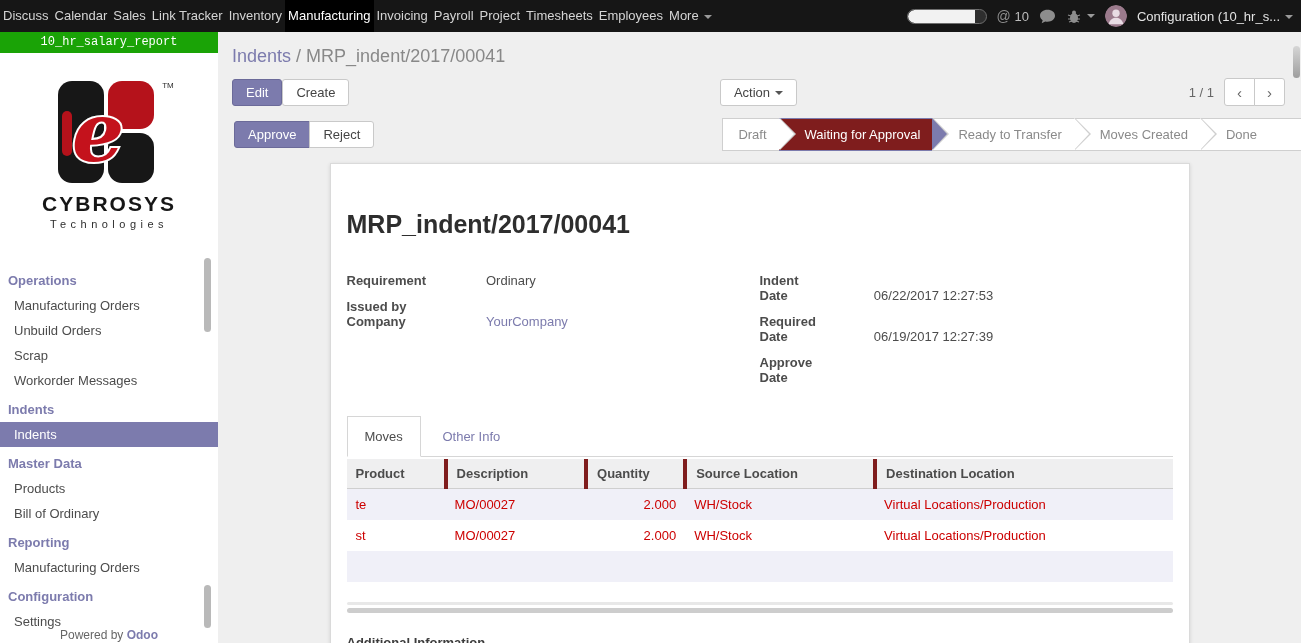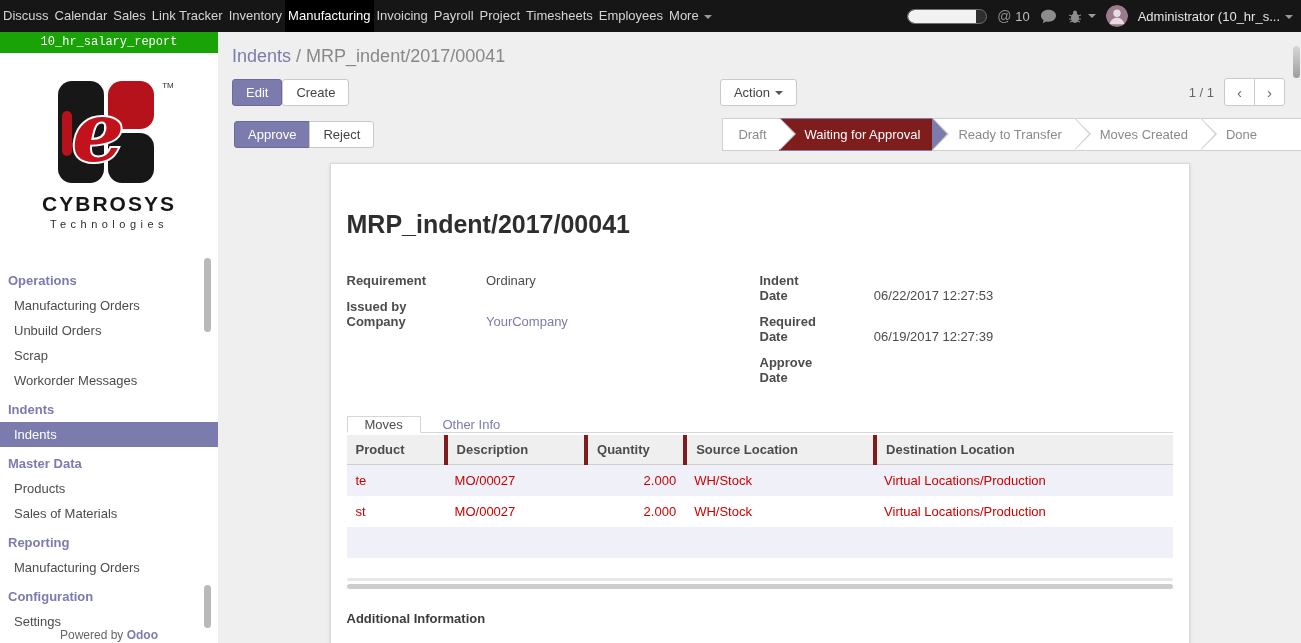--- a/index.html
+++ b/index.html
@@ -77,21 +77,21 @@
   .sheet { width:860px; margin:12px auto 0; background:#fff; border:1px solid #dadada; box-shadow:0 1px 4px rgba(0,0,0,.12); padding:24px 16px 18px; }
   .sheet-title { font-size:25px; font-weight:bold; color:#2e2e2e; margin:22px 0 34px; }
   .fields { display:flex; }
   .field-group { width:50%; border-collapse:collapse; align-self:flex-start; }
   .field-group th { text-align:left; font-weight:bold; color:#4c4c4c; vertical-align:top; padding:0 60px 11px 0; width:95px; font-size:13px; }
   .fg-right th { width:105px; padding-right:58px; }
   .field-group td { vertical-align:bottom; padding:0 0 11px; color:#4c4c4c; }
   .field-group td.link { color:#7c7bad; cursor:pointer; }
 
   .tabs { margin-top:20px; border-bottom:1px solid #d6d6d6; }
-  .tab { display:inline-block; padding:0 17px; color:#7c7bad; cursor:pointer; margin-bottom:-1px; border:1px solid transparent;text-align:center; }
+  .tab { display:inline-block; padding:12px 17px; color:#7c7bad; cursor:pointer; margin-bottom:-1px; border:1px solid transparent;text-align:center; }
   .tab.active { background:#fff; border-color:#d6d6d6; border-bottom-color:#fff; color:#4c4c4c; }
 
   .moves-table { width:100%; border-collapse:collapse; margin-top:2px; }
   .moves-table th { background:#efeff0; text-align:left; font-weight:bold; color:#4c4c4c; padding:7px 9px; border-bottom:1px solid #cfcfcf; }
   .moves-table th + th { border-left:4px solid #7f1d1d; }
   .moves-table th.c1 { width:12%; } .moves-table th.c2 { width:17%; }
   .moves-table th.c3 { width:12%; } .moves-table th.c4 { width:23%; }
   .moves-table th.c5 { width:36%; }
   .moves-table td { padding:8px 9px; color:#cc0000; }
   .moves-table td.num { text-align:right; }
@@ -141,21 +141,21 @@
         </svg>
       <i class="caret"></i>
     </span>
     <span class="avatar">
       <svg viewBox="0 0 24 24" width="22" height="22">
           <circle cx="12" cy="12" r="12" fill="#9b7a8c"></circle>
           <circle cx="12" cy="9" r="4" fill="#e8dce4"></circle>
           <path d="M4 21c1-5 5-7 8-7s7 2 8 7z" fill="#e8dce4"></path>
         </svg>
     </span>
-    <span class="username"><span>Administrator (10_hr_s...</span><i class="caret"></i></span>
+    <span class="username"><span>Configuration (10_hr_s...</span><i class="caret"></i></span>
   </div>
 </div>
 
 <div class="app">
 
   <aside class="sidebar">
     <div class="banner">10_hr_salary_report</div>
     <div class="logo-wrap">
       <svg width="118" height="102" viewBox="0 0 118 102">
         <rect x="14" y="0" width="46" height="102" rx="14" fill="#171717"></rect>
@@ -172,21 +172,21 @@
       <div class="sb-item">Manufacturing Orders</div>
       <div class="sb-item">Unbuild Orders</div>
       <div class="sb-item">Scrap</div>
       <div class="sb-item">Workorder Messages</div>
 
       <div class="sec-heading">Indents</div>
       <div class="sb-item active">Indents</div>
 
       <div class="sec-heading">Master Data</div>
       <div class="sb-item">Products</div>
-      <div class="sb-item">Sales of Materials</div>
+      <div class="sb-item">Bill of Ordinary</div>
 
       <div class="sec-heading">Reporting</div>
       <div class="sb-item">Manufacturing Orders</div>
 
       <div class="sec-heading">Configuration</div>
       <div class="sb-item">Settings</div>
     </div>
     <div class="powered"><span>Powered by</span> <span class="odoo">Odoo</span></div>
     <div class="sb-thumb t1"></div>
     <div class="sb-thumb t2"></div>

